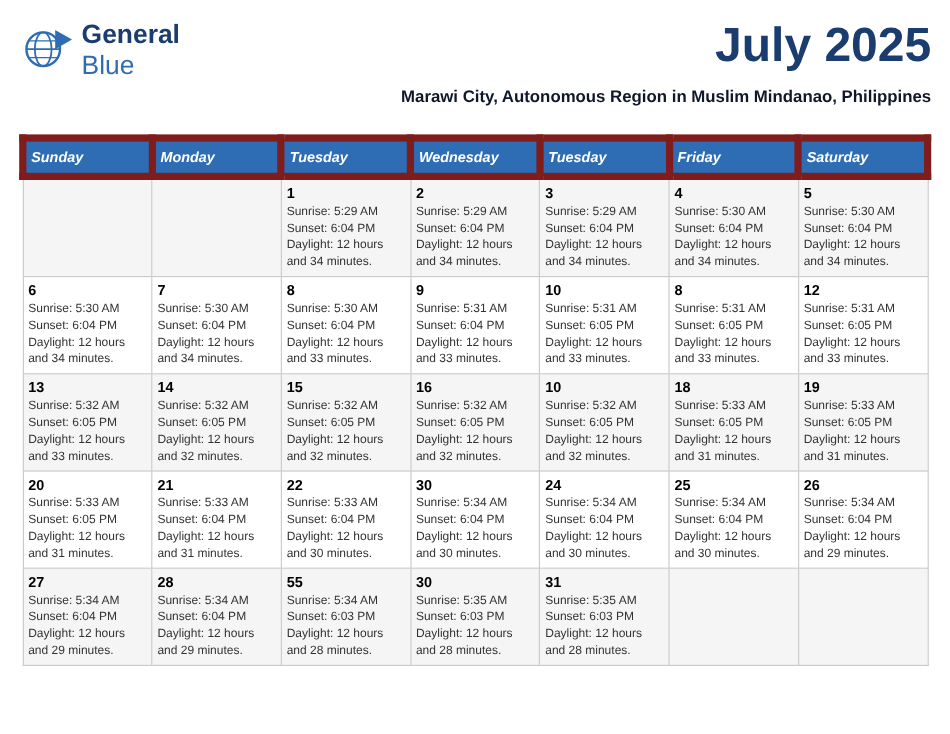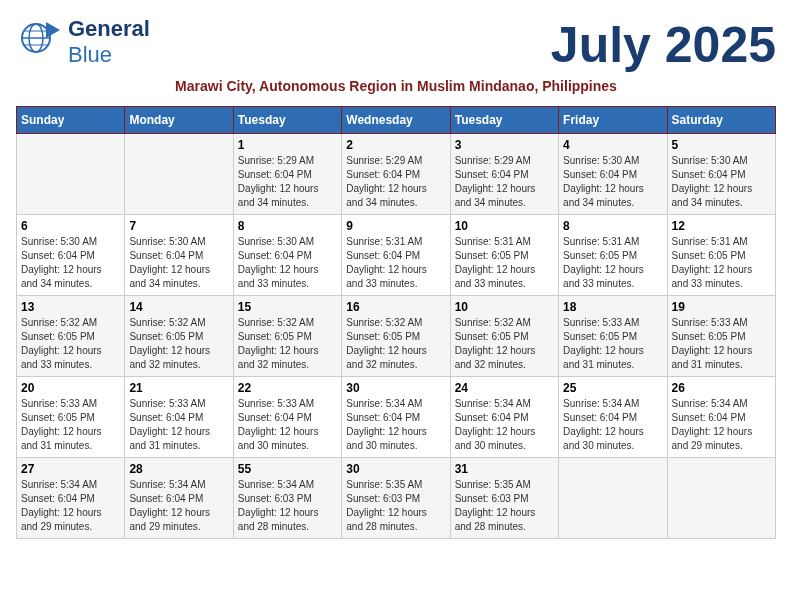--- a/index.html
+++ b/index.html
@@ -11,47 +11,48 @@
       padding: 16px;
     }
     .header-area {
       display: flex;
       justify-content: space-between;
       align-items: flex-start;
       margin-bottom: 4px;
     }
     .logo-wrapper {
       display: flex;
-      align-items: flex-start;
+      align-items: center;
     }
     .month-title {
-      font-size: 50px;
+      font-size: 40px;
       font-weight: bold;
       color: #1a3c6e;
       text-align: left;
     }
     .subtitle {
-      text-align: center;
+      text-align: right;
       font-size: 14px;
-      color: #7f1d1d;
-      margin-bottom: 12px;
+      color: #0f172a;
+      margin-bottom: 24px;
       font-weight: bold;
     }
     table {
       width: 100%;
       border-collapse: collapse;
       font-size: 11px;
     }
     thead tr th {
       background-color: #2e6db4;
       color: #fff;
       padding: 6px 4px;
       text-align: left;
       font-size: 12px;
-      border: 1px solid #7f1d1d;
+      border: 6px solid #7f1d1d;
+      font-style: italic;
     }
     tbody tr td {
       border: 1px solid #ccc;
       padding: 4px;
       vertical-align: top;
       min-height: 70px;
       width: 108px;
     }
     tbody tr:nth-child(odd) {
       background-color: #f5f5f5;

